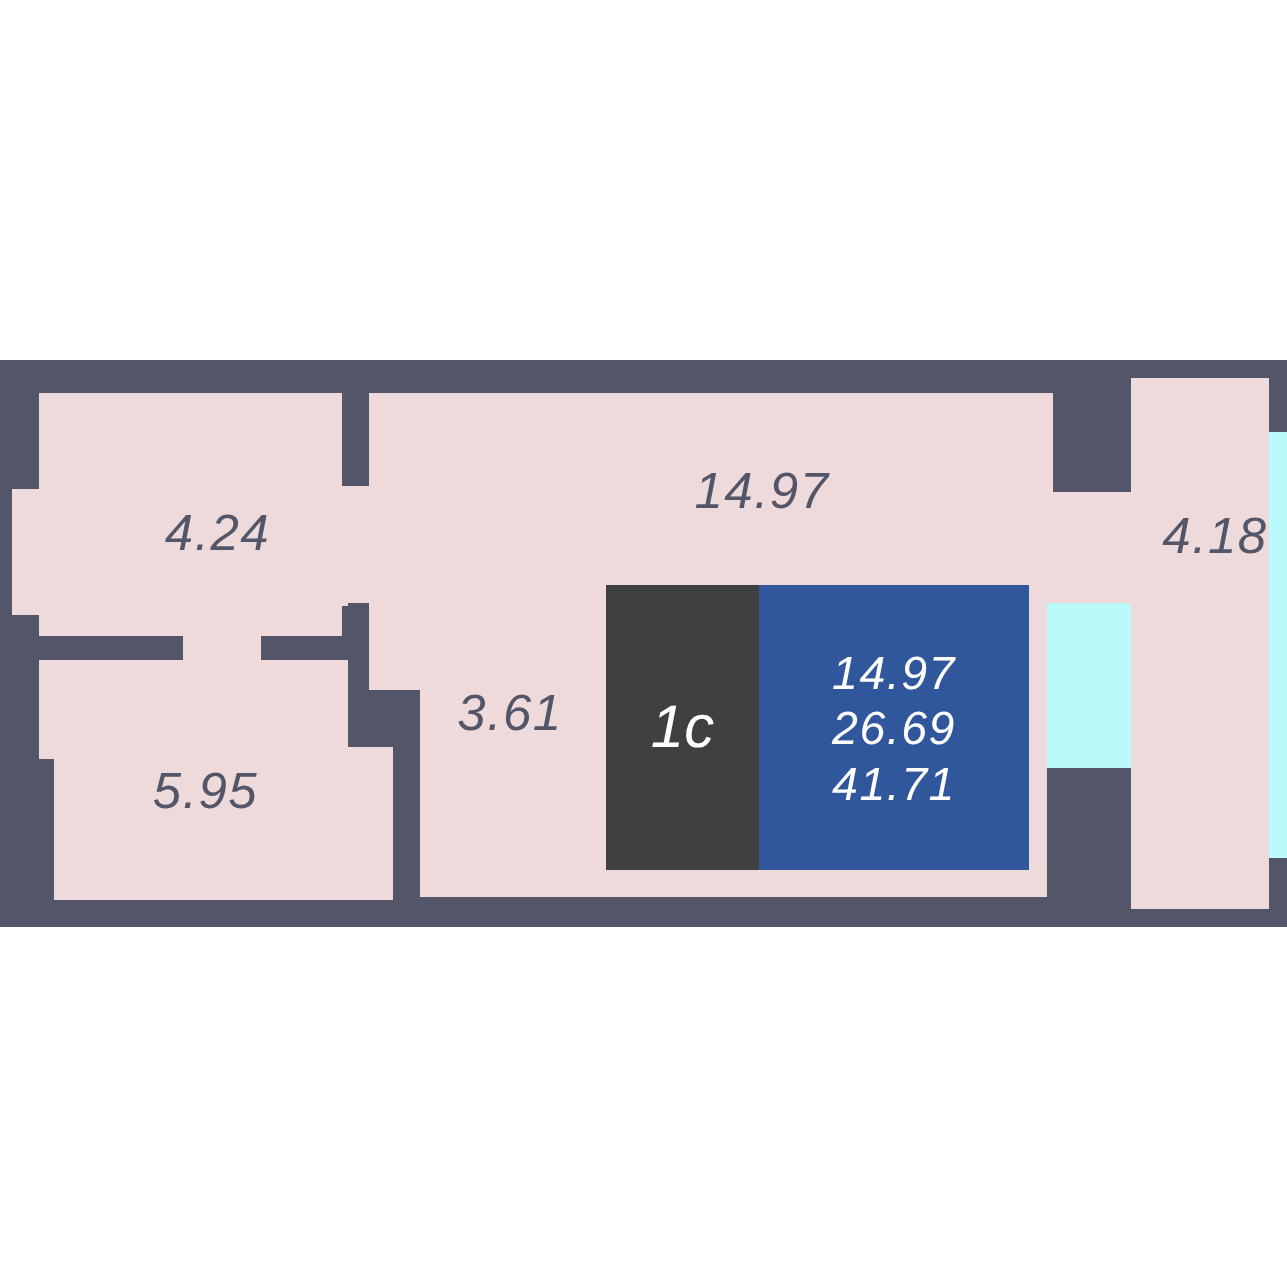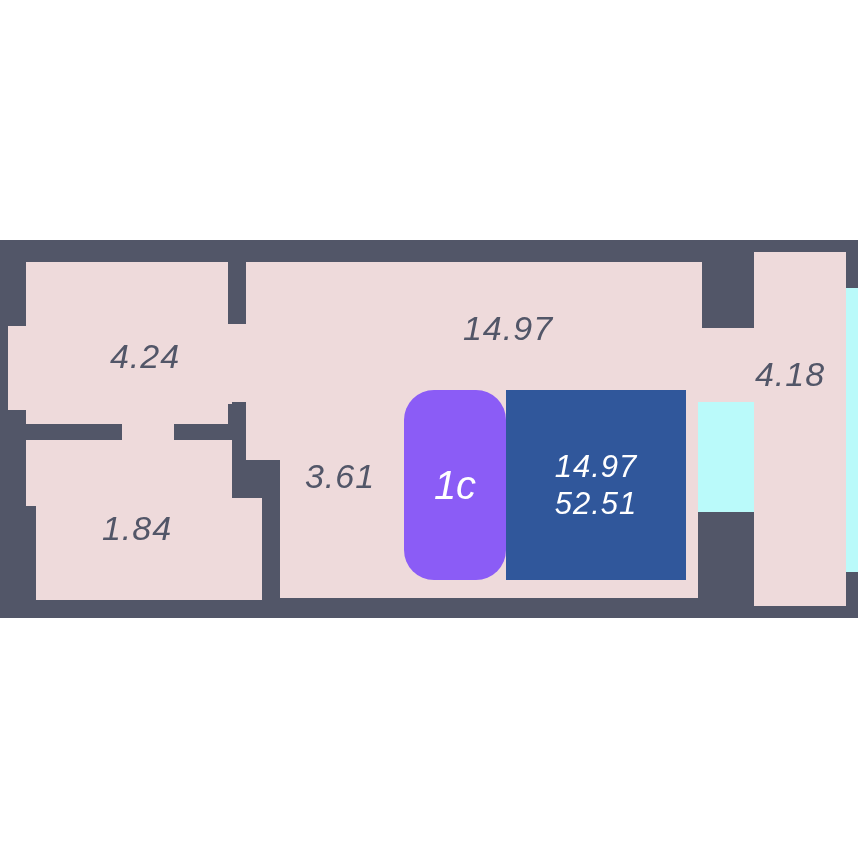--- a/index.html
+++ b/index.html
@@ -4,22 +4,22 @@
 <style>
   html, body { margin:0; padding:0; }
   body { width:858px; height:858px; background:#ffffff; position:relative; overflow:hidden;
          font-family:"Liberation Sans", "DejaVu Sans", sans-serif; }
   .abs { position:absolute; }
   .wall { background:#525668; }
   .floor { background:#eedadb; }
   .glass { background:#bafafa; }
   .label { position:absolute; color:#525668; font-style:italic; font-size:34px; letter-spacing:1px;
            white-space:nowrap; transform:translate(-50%,-50%); }
-  .badge-type { background:#8b5cf6; color:#ffffff; display:flex; align-items:center; justify-content:center;
-                font-style:italic; font-size:40px;border-radius:30px; }
+  .badge-type { background:#404040; color:#ffffff; display:flex; align-items:center; justify-content:center;
+                font-style:italic; font-size:40px; }
   .badge-areas { background:#30579b; color:#ffffff; display:flex; flex-direction:column; align-items:center;
                  justify-content:center; font-style:italic; font-size:31px; line-height:37px; letter-spacing:1px; }
 </style>
 </head>
 <body>
 
 <div class="abs" style="left:0;top:0;width:858px;height:858px;">
 
   <div class="abs wall" style="left:0;top:240px;width:858px;height:378px;"></div>
 
@@ -44,25 +44,26 @@
   <div class="abs wall" style="left:232px;top:402px;width:14px;height:96px;"></div>
   <div class="abs wall" style="left:232px;top:460px;width:48px;height:38px;"></div>
   <div class="abs wall" style="left:262px;top:498px;width:18px;height:102px;"></div>
 
   <div class="abs glass" style="left:698px;top:402px;width:56px;height:110px;"></div>
 
   <div class="abs floor" style="left:754px;top:252px;width:92px;height:354px;"></div>
   <div class="abs glass" style="left:846px;top:288px;width:12px;height:284px;"></div>
 
   <div class="label" style="left:145px;top:356px;">4.24</div>
-  <div class="label" style="left:137px;top:528px;">1.84</div>
+  <div class="label" style="left:137px;top:528px;">5.95</div>
   <div class="label" style="left:508px;top:328px;">14.97</div>
   <div class="label" style="left:340px;top:476px;">3.61</div>
-  <div class="label" style="left:790px;top:358px;margin-top:16px;">4.18</div>
+  <div class="label" style="left:810px;top:358px;">4.18</div>
 
   <div class="abs badge-type" style="left:404px;top:390px;width:102px;height:190px;">
     <span>1с</span>
   </div>
   <div class="abs badge-areas" style="left:506px;top:390px;width:180px;height:190px;">
     <span>14.97</span>
-    <span>52.51</span>
+    <span>26.69</span>
+    <span>41.71</span>
   </div>
 </div>
 
 </body></html>

